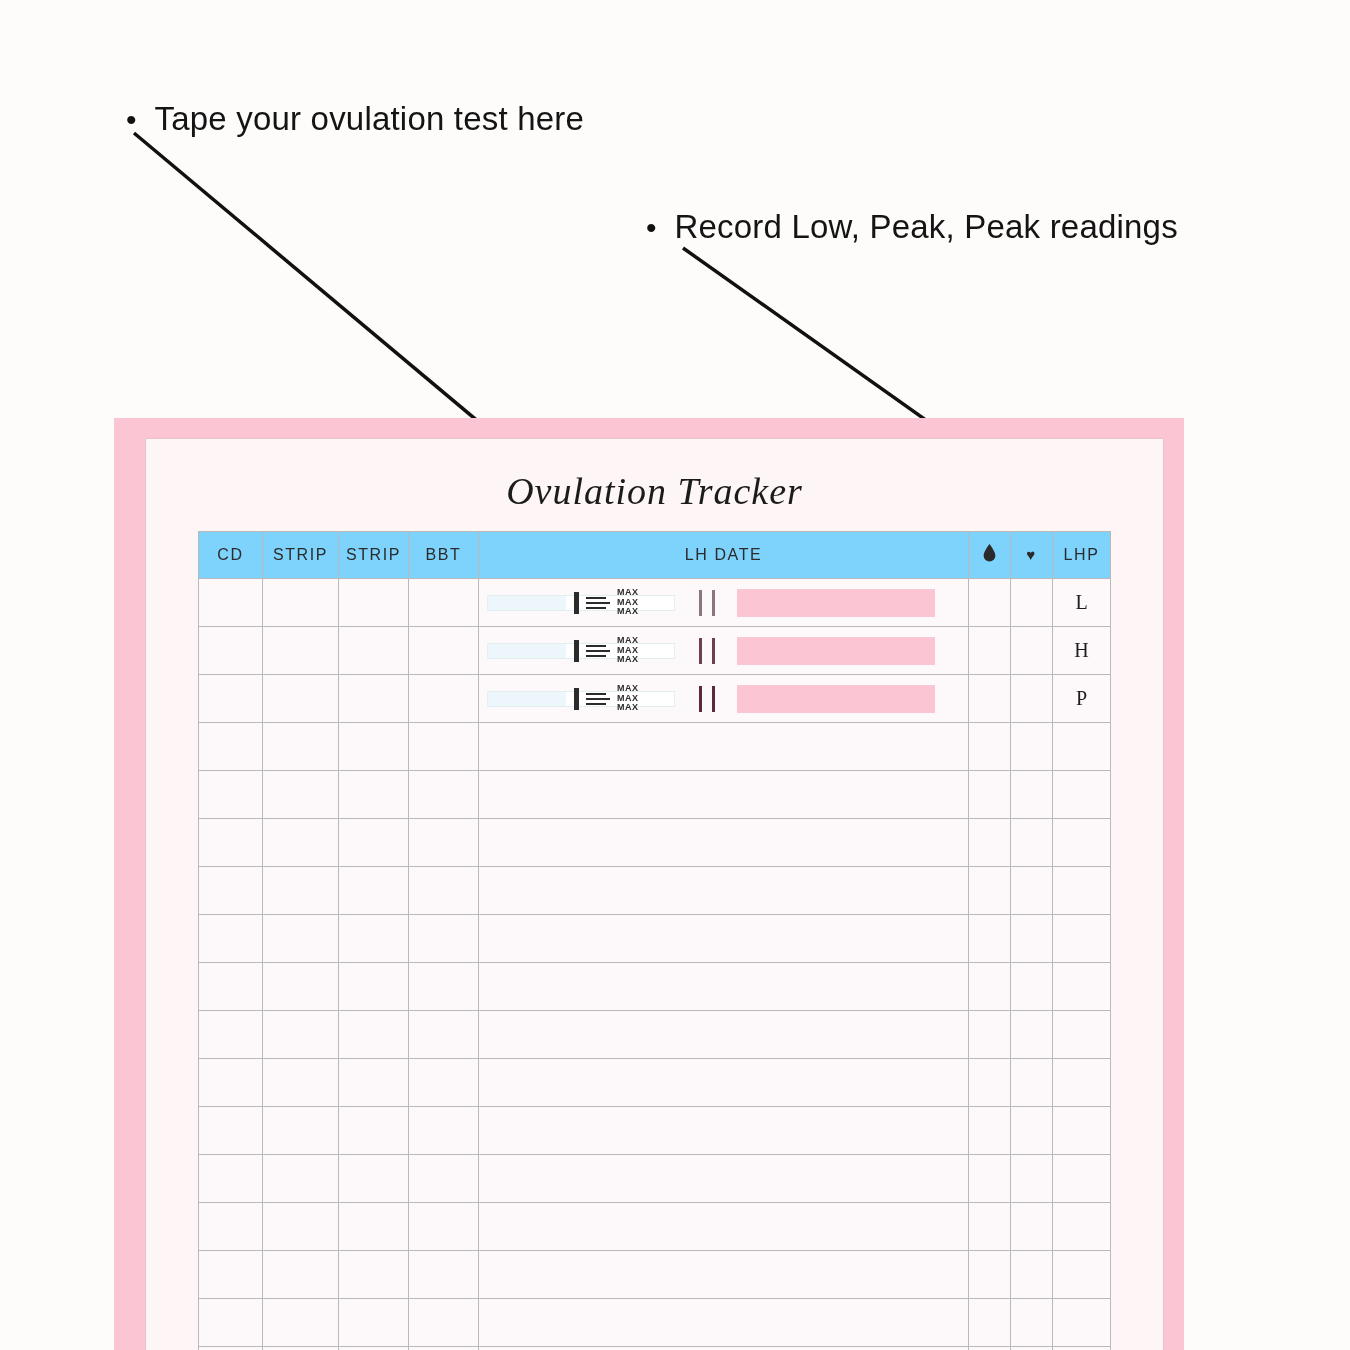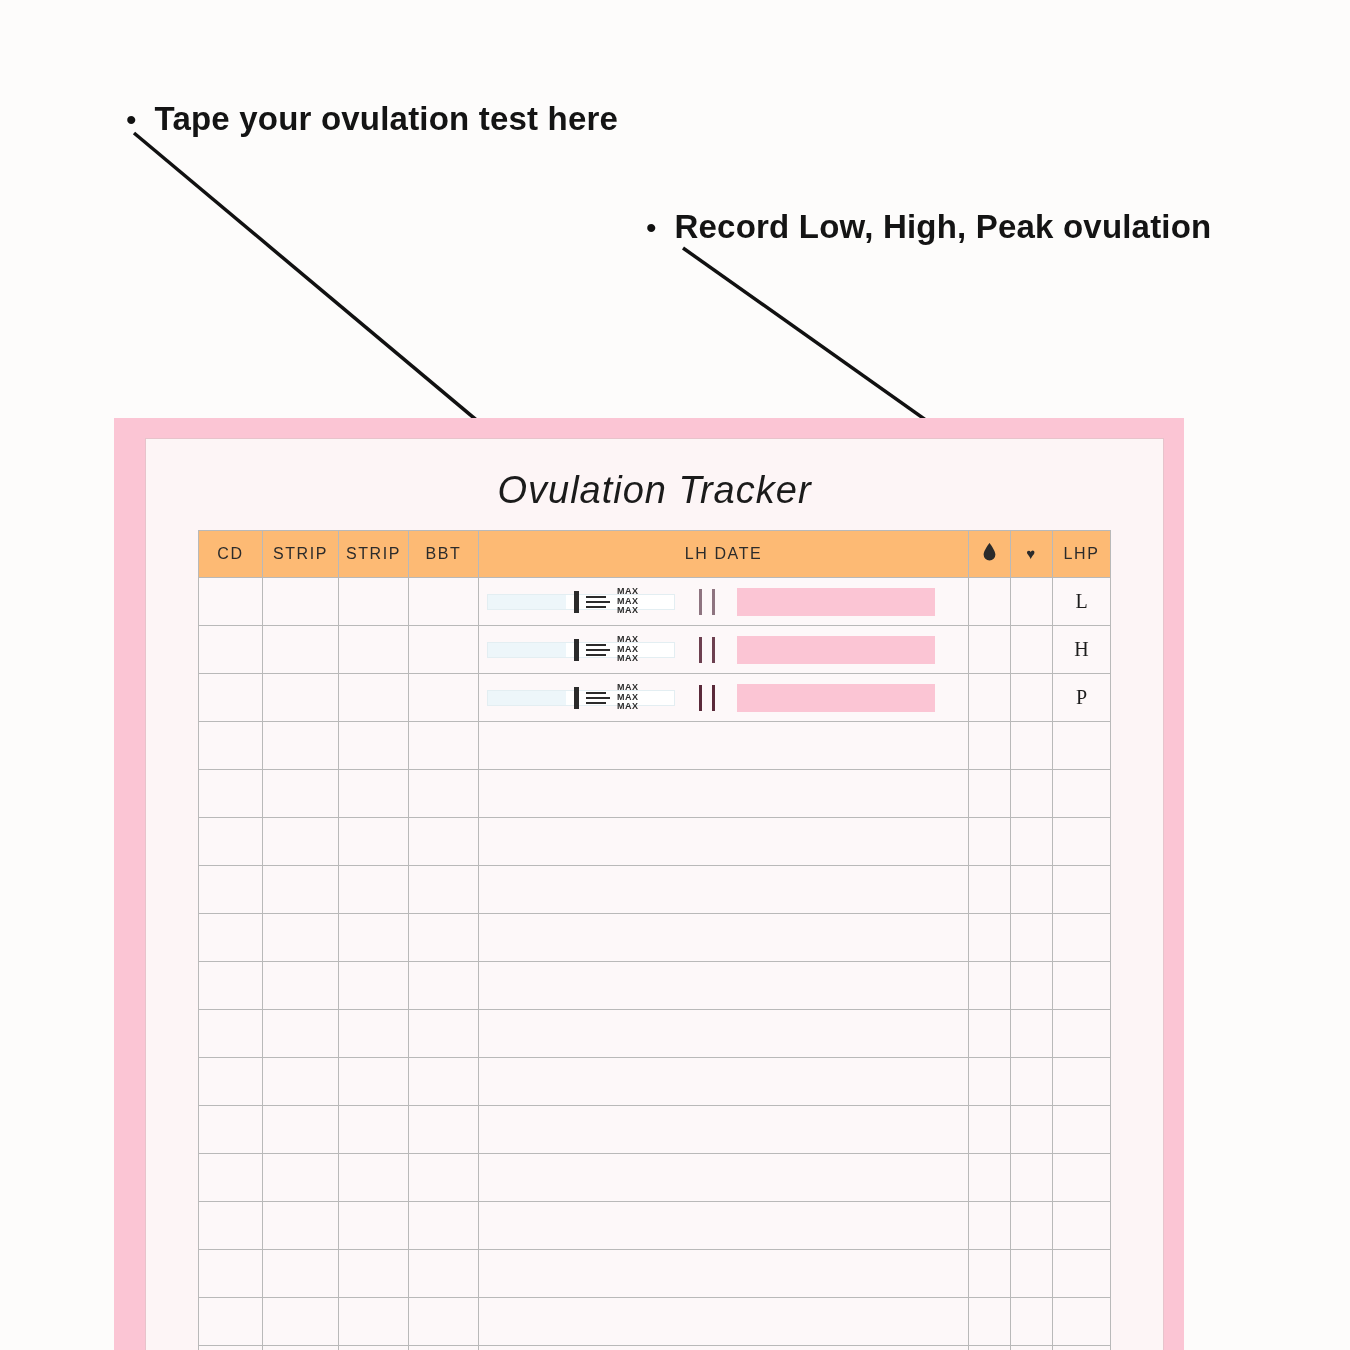--- a/index.html
+++ b/index.html
@@ -22,21 +22,21 @@
     align-items: baseline;
     gap: 18px;
     color: #111;
   }
   .annotation .bullet {
     font-size: 30px;
     line-height: 1;
   }
   .annotation .note-text {
     font-size: 33px;
-    font-weight: 700;
+    font-weight: 400;
     letter-spacing: 0.2px;
     white-space: nowrap;
     color: #141414;
   }
   #annotation-tape { left: 126px; top: 100px; }
   #annotation-record { left: 646px; top: 208px; }
 
   .arrow-layer {
     position: absolute;
     inset: 0;
@@ -57,42 +57,42 @@
   .sheet-inner {
     background: #fdf5f6;
     width: 100%;
     height: 100%;
     box-sizing: border-box;
     border: 1px solid #e7c3cb;
     padding: 16px 44px 0 44px;
   }
   .sheet-title {
     text-align: center;
-    font-family: Liberation Sans, sans-serif;
+    font-family: Liberation Serif, serif;
     font-style: italic;
     font-size: 38px;
     color: #1b1b1b;
     letter-spacing: 1px;
     margin: 14px 0 18px 0;
     font-weight: 400;
   }
 
   table.tracker {
     border-collapse: collapse;
     width: 912px;
     table-layout: fixed;
     margin: 0 auto;
   }
   table.tracker th,
   table.tracker td {
     border: 1px solid #b9b9b9;
     padding: 0;
   }
   table.tracker thead th {
-    background: #fdba74;
+    background: #7dd3fc;
     height: 46px;
     font-size: 16px;
     font-weight: 400;
     letter-spacing: 1.6px;
     color: #2b2b2b;
     text-align: center;
   }
   .col-cd    { width: 64px; }
   .col-date  { width: 76px; }
   .col-time  { width: 70px; }
@@ -216,21 +216,21 @@
   <line x1="683" y1="248" x2="1057" y2="513" stroke="#111" stroke-width="3.5" marker-end="url(#arrowhead)"></line>
 </svg>
 
 <div class="annotation" id="annotation-tape">
   <span class="bullet">•</span>
   <span class="note-text">Tape your ovulation test here</span>
 </div>
 
 <div class="annotation" id="annotation-record">
   <span class="bullet">•</span>
-  <span class="note-text">Record Low, High, Peak ovulation</span>
+  <span class="note-text">Record Low, Peak, Peak readings</span>
 </div>
 
 <div class="sheet-outer">
   <div class="sheet-inner">
     <div class="sheet-title">Ovulation Tracker</div>
 
     <table class="tracker">
       <colgroup>
         <col class="col-cd">
           <col class="col-date">

